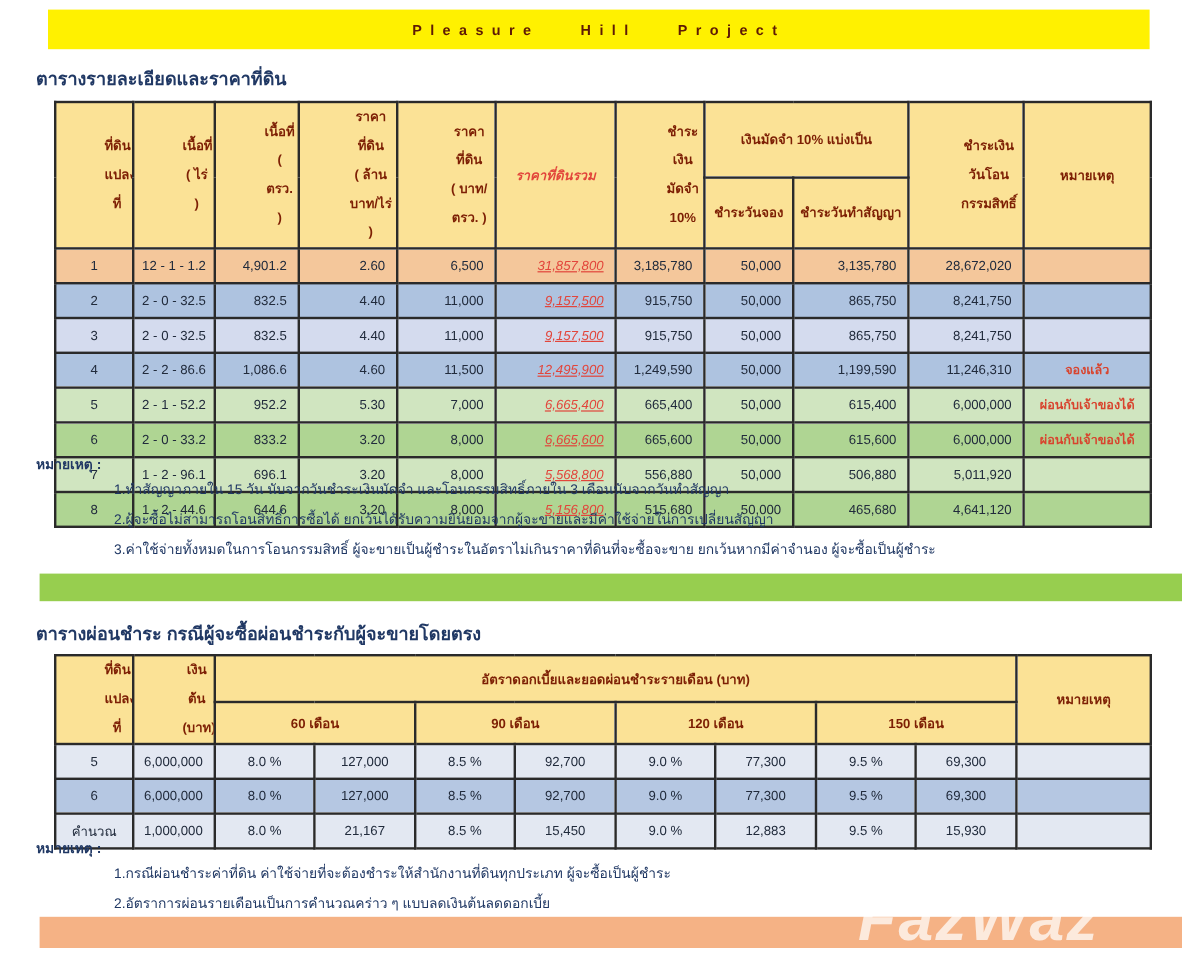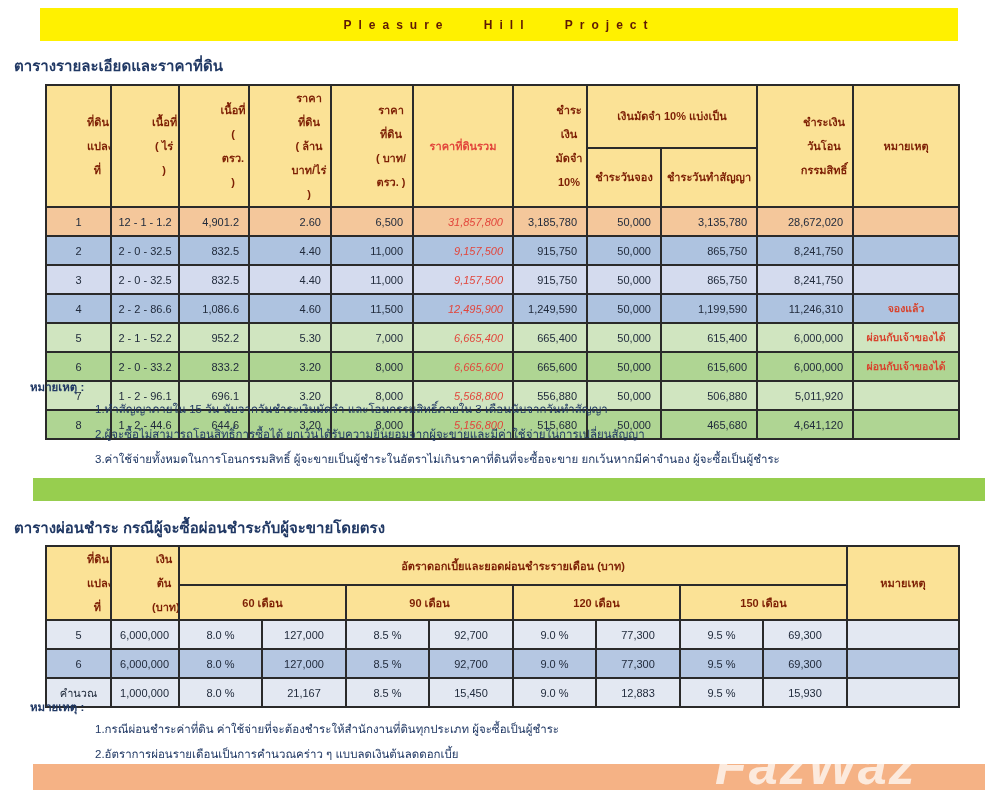--- a/index.html
+++ b/index.html
@@ -11,44 +11,44 @@
   .title-bar{
     position:absolute; left:40px; top:8px; width:918px; height:33px;
     background:var(--banner-yellow); display:flex; align-items:center; justify-content:center;
   }
   .title-bar span{
     color:var(--banner-text); font-weight:bold; font-size:12px;
     letter-spacing:7px; word-spacing:24px;
   }
   
   .sec-heading{
-    position:absolute; left:14px; color:var(--heading-navy);
+    position:absolute; left:30px; color:var(--heading-navy);
     font-weight:bold; font-size:15px;
   }
   .sec1-heading{top:54px;}
   .sec2-heading{top:516px;}
   
   table{position:absolute; border-collapse:collapse; table-layout:fixed; width:913px; left:45px;}
   .t1{top:84px;}
   .t2{top:545px;}
   th,td{border:2px solid var(--border-dark); overflow:hidden; padding:0 2px;}
   thead th{
     background:var(--header-gold); color:var(--header-text);
     font-weight:bold; font-size:11px; text-align:center;
   }
   .pre{white-space:pre-line; line-height:24px;padding-left:40px;}
   .t1 thead tr:nth-child(1) th{height:30px;}
   .t1 thead tr:nth-child(2) th{height:28px;}
   .t2 thead tr:nth-child(1) th{height:30px;}
   .t2 thead tr:nth-child(2) th{height:26px;}
-  .red-head{color:var(--red-value); }
+  .red-head{color:var(--red-value); font-style:italic;}
   tbody td{height:27px; font-size:11px; color:var(--cell-text); text-align:center;}
   
   .t1 tbody td:nth-child(n+3):nth-child(-n+10){text-align:right; padding-right:9px;}
-  .t1 tbody td:nth-child(6){color:var(--red-value); font-style:italic;}
+  .t1 tbody td:nth-child(6){color:var(--red-value); font-style:italic;text-decoration:underline;}
   .t1 tbody td:nth-child(11){color:var(--red-note); font-weight:bold; font-size:10.5px;}
   
   .t1 tbody tr:nth-child(1){background:var(--row-orange);}
   .t1 tbody tr:nth-child(2),.t1 tbody tr:nth-child(4){background:var(--row-blue);}
   .t1 tbody tr:nth-child(3){background:var(--row-blue-light);}
   .t1 tbody tr:nth-child(5),.t1 tbody tr:nth-child(7){background:var(--row-green-light);}
   .t1 tbody tr:nth-child(6),.t1 tbody tr:nth-child(8){background:var(--row-green);}
   
   .t2 tbody td:nth-child(2){text-align:right; padding-right:9px;}
   .t2 tbody tr:nth-child(1),.t2 tbody tr:nth-child(3){background:var(--t2-row-light);}

